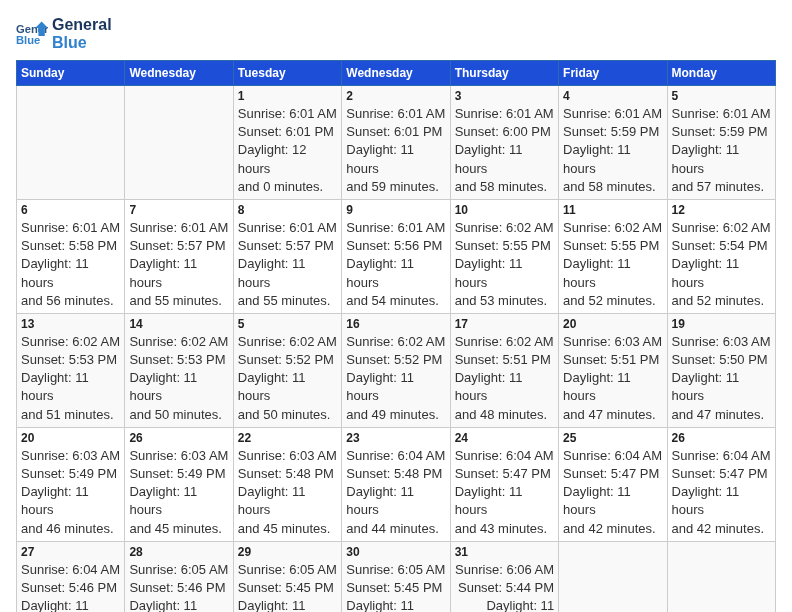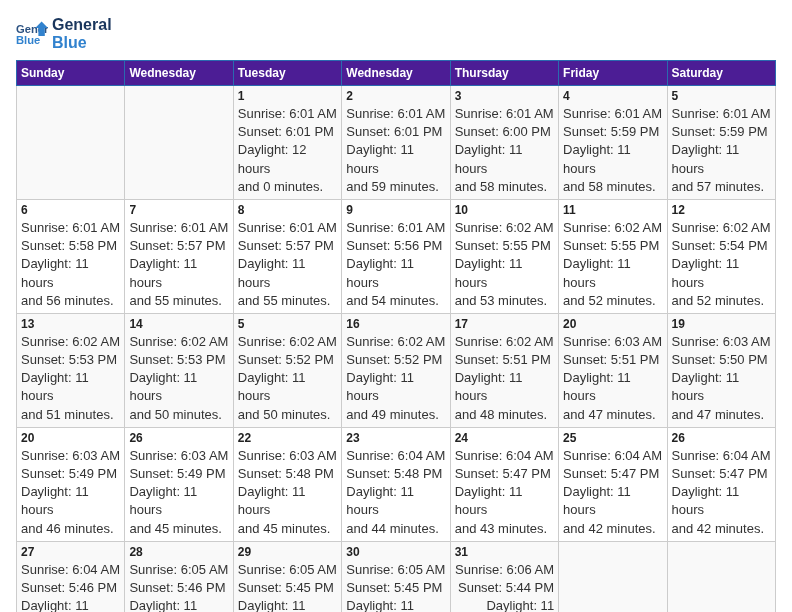--- a/index.html
+++ b/index.html
@@ -36,21 +36,21 @@
     .location {
       font-size: 16px;
       color: #444;
     }
     table {
       width: 100%;
       border-collapse: collapse;
       table-layout: fixed;
     }
     thead tr {
-      background: #4c1d95;
+      background: #1d4ed8;
       margin-top: 40px;
     }
     thead th {
       color: #fff;
       font-size: 12px;
       font-weight: bold;
       padding: 5px 4px;
       text-align: left;
       border: 1px solid #2a6aaf;
     }
@@ -106,21 +106,21 @@
 
 <table>
   <thead>
     <tr id="header-row">
         <th>Sunday</th>
         <th>Wednesday</th>
         <th>Tuesday</th>
         <th>Wednesday</th>
         <th>Thursday</th>
         <th>Friday</th>
-        <th>Saturday</th>
+        <th>Monday</th>
       </tr>
   </thead>
   <tbody id="calendar-body">
   <tr>
         <td></td>
         <td></td>
         <td>
           <span class="day-num">1</span>
           <div class="day-info" style="white-space: pre-line;">Sunrise: 6:01 AM
 Sunset: 6:01 PM

